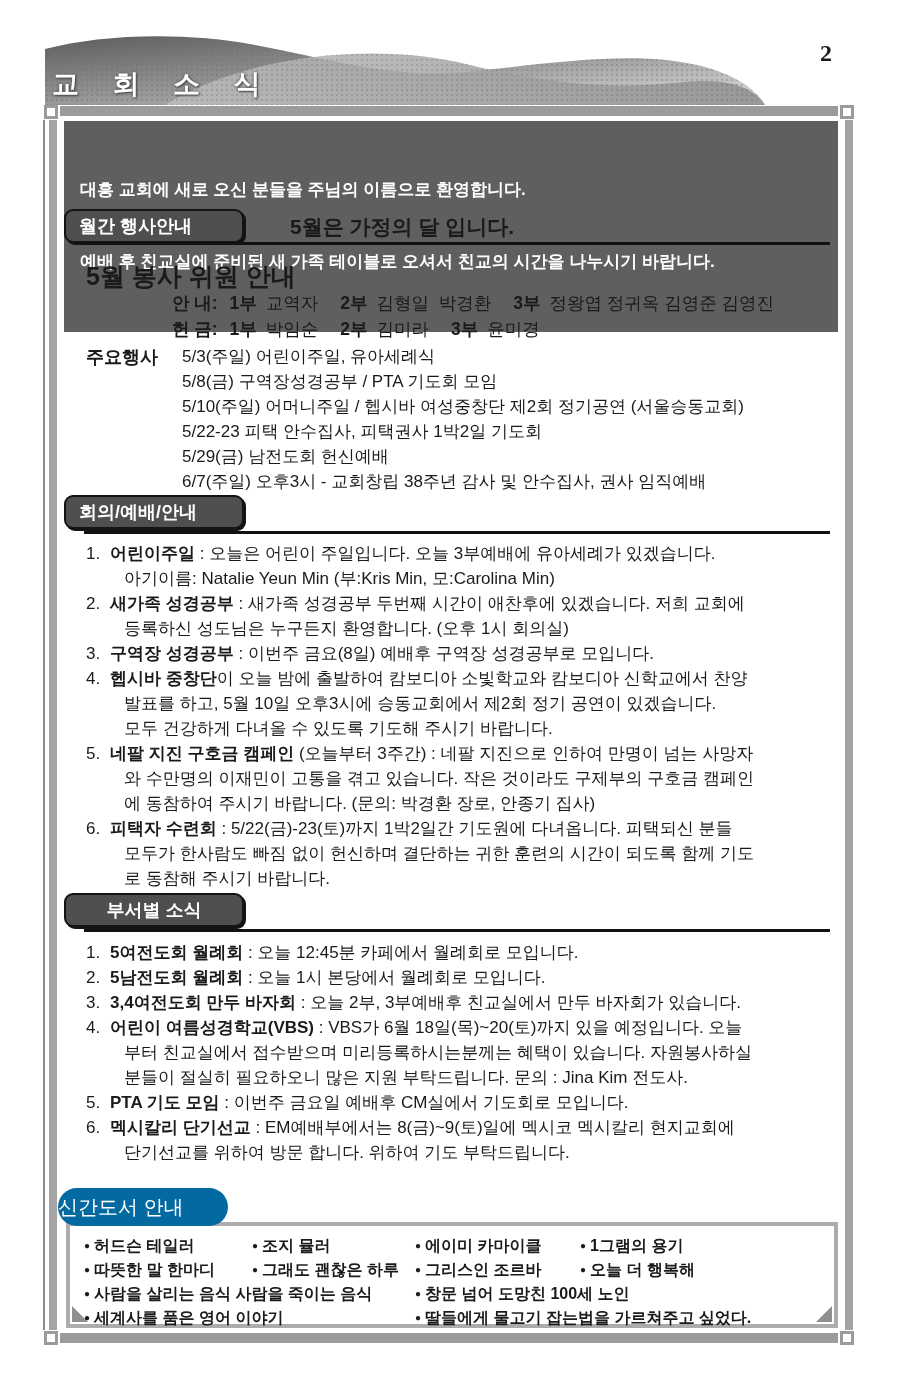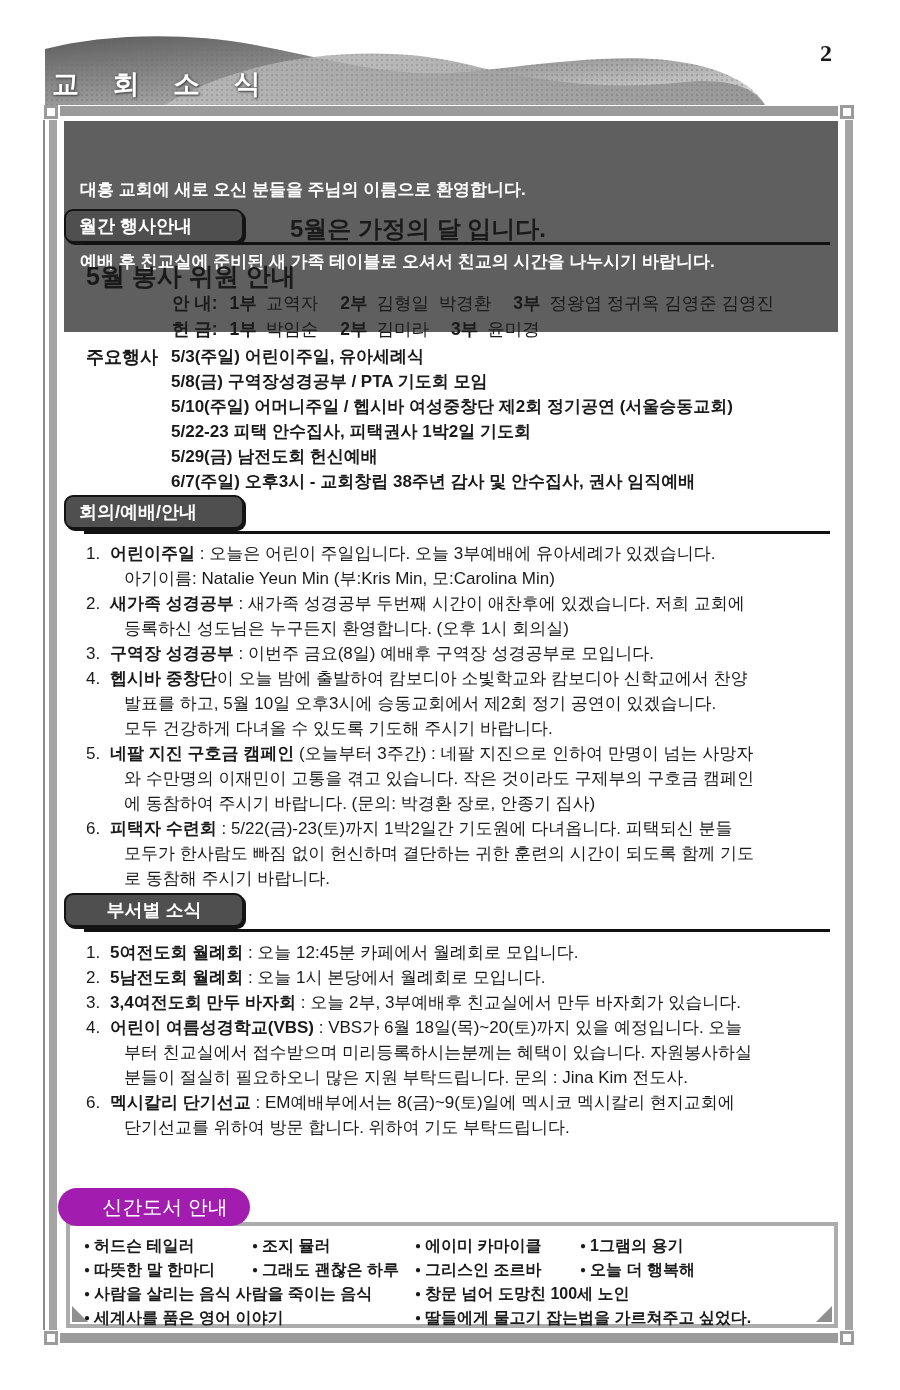--- a/index.html
+++ b/index.html
@@ -30,51 +30,51 @@
     font-weight:bold;font-size:17px;line-height:24px;padding:9px 16px 10px 16px;
     white-space:pre;
   }
 
   
   .sec-btn{
     left:64px;width:150px;background:#4f4f4f;color:#ffffff;font-weight:bold;
     font-size:18px;line-height:28px;padding:1px 13px;border:2px solid #141414;
     border-radius:9px;box-shadow:2px 2px 0 #141414;white-space:pre;
   }
-  .month-title{left:290px;top:213px;font-size:24px;font-weight:bold;white-space:pre;}
+  .month-title{left:290px;top:213px;font-size:21px;font-weight:bold;white-space:pre;}
   .rule{left:84px;width:746px;height:3px;background:#111111;}
 
   
   .b{font-weight:bold;}
   .vol-head{left:86px;top:260px;font-size:25px;font-weight:bold;white-space:pre;}
   .vol-line{left:172px;font-size:17.5px;white-space:pre;}
   .vol-line .lbl{font-weight:bold;margin-right:7px;}
   .vol-line .part{font-weight:bold;margin-right:9px;}
   .vol-line .nm{margin-right:22px;text-align:center;}
   .events-label{left:86px;top:345px;font-size:18px;font-weight:bold;white-space:pre;}
-  .events{left:171px;top:345px;font-weight:bold;}
+  .events{left:182px;top:345px;}
   .events .ev{height:25px;font-size:17px;white-space:pre;}
 
   .list{left:86px;width:760px;}
   .list .ln{height:25px;font-size:17px;white-space:pre;}
   .list .ln .num{display:inline-block;width:24px;font-size:17px;}
   .list .ln.ct{padding-left:38px;}
 
   
   .books-box{
     left:66px;top:1222px;width:764px;height:98px;border:4px solid #acacac;
   }
   .tri-bl{left:2px;bottom:2px;width:0;height:0;
     border-left:16px solid #8f8f8f;border-top:16px solid transparent;}
   .tri-br{right:2px;bottom:2px;width:0;height:0;
     border-right:16px solid #8f8f8f;border-top:16px solid transparent;}
   .books-pill{
-    left:58px;top:1188px;width:170px;background:#a21caf;color:#ffffff;
-    font-size:20px;line-height:38px;padding-left:22px;border-radius:19px;
-    white-space:pre;z-index:3;text-align:center;
+    left:58px;top:1188px;width:170px;background:#0369a1;color:#ffffff;
+    font-size:20px;line-height:38px;border-radius:19px;
+    white-space:pre;z-index:3;
   }
   .books-grid{
     left:84px;top:1236px;width:748px;display:grid;
     grid-template-columns:168px 163px 165px 1fr;
     font-weight:bold;
   }
   .bk{height:24px;font-size:16px;white-space:pre;}
   .bk .blt{font-size:10px;margin-right:4px;vertical-align:2px;}
   .span2a{grid-column:1/3;}
   .span2b{grid-column:3/5;}
@@ -165,20 +165,21 @@
   <div class="abs sec-btn" style="top:893px;text-align:center;">부서별 소식</div>
   <div class="abs rule" style="top:929px;"></div>
 
   <div class="abs list" style="top:941px;">
     <div class="ln"><span class="num">1.</span><span class="b">5여전도회 월례회</span><span> : 오늘 12:45분 카페에서 월례회로 모입니다.</span></div>
     <div class="ln"><span class="num">2.</span><span class="b">5남전도회 월례회</span><span> : 오늘 1시 본당에서 월례회로 모입니다.</span></div>
     <div class="ln"><span class="num">3.</span><span class="b">3,4여전도회 만두 바자회</span><span> : 오늘 2부, 3부예배후 친교실에서 만두 바자회가 있습니다.</span></div>
     <div class="ln"><span class="num">4.</span><span class="b">어린이 여름성경학교(VBS)</span><span> : VBS가 6월 18일(목)~20(토)까지 있을 예정입니다. 오늘</span></div>
     <div class="ln ct"><span>부터 친교실에서 접수받으며 미리등록하시는분께는 혜택이 있습니다. 자원봉사하실</span></div>
     <div class="ln ct"><span>분들이 절실히 필요하오니 많은 지원 부탁드립니다. 문의 : Jina Kim 전도사.</span></div>
+    <div class="ln"><span class="num">5.</span><span class="b">PTA 기도 모임</span><span> : 이번주 금요일 예배후 CM실에서 기도회로 모입니다.</span></div>
     <div class="ln"><span class="num">6.</span><span class="b">멕시칼리 단기선교</span><span> : EM예배부에서는 8(금)~9(토)일에 멕시코 멕시칼리 현지교회에</span></div>
     <div class="ln ct"><span>단기선교를 위하여 방문 합니다. 위하여 기도 부탁드립니다.</span></div>
   </div>
 
   <div class="abs books-box">
     <div class="abs tri-bl"></div>
     <div class="abs tri-br"></div>
   </div>
   <div class="abs books-pill">신간도서 안내</div>
 

